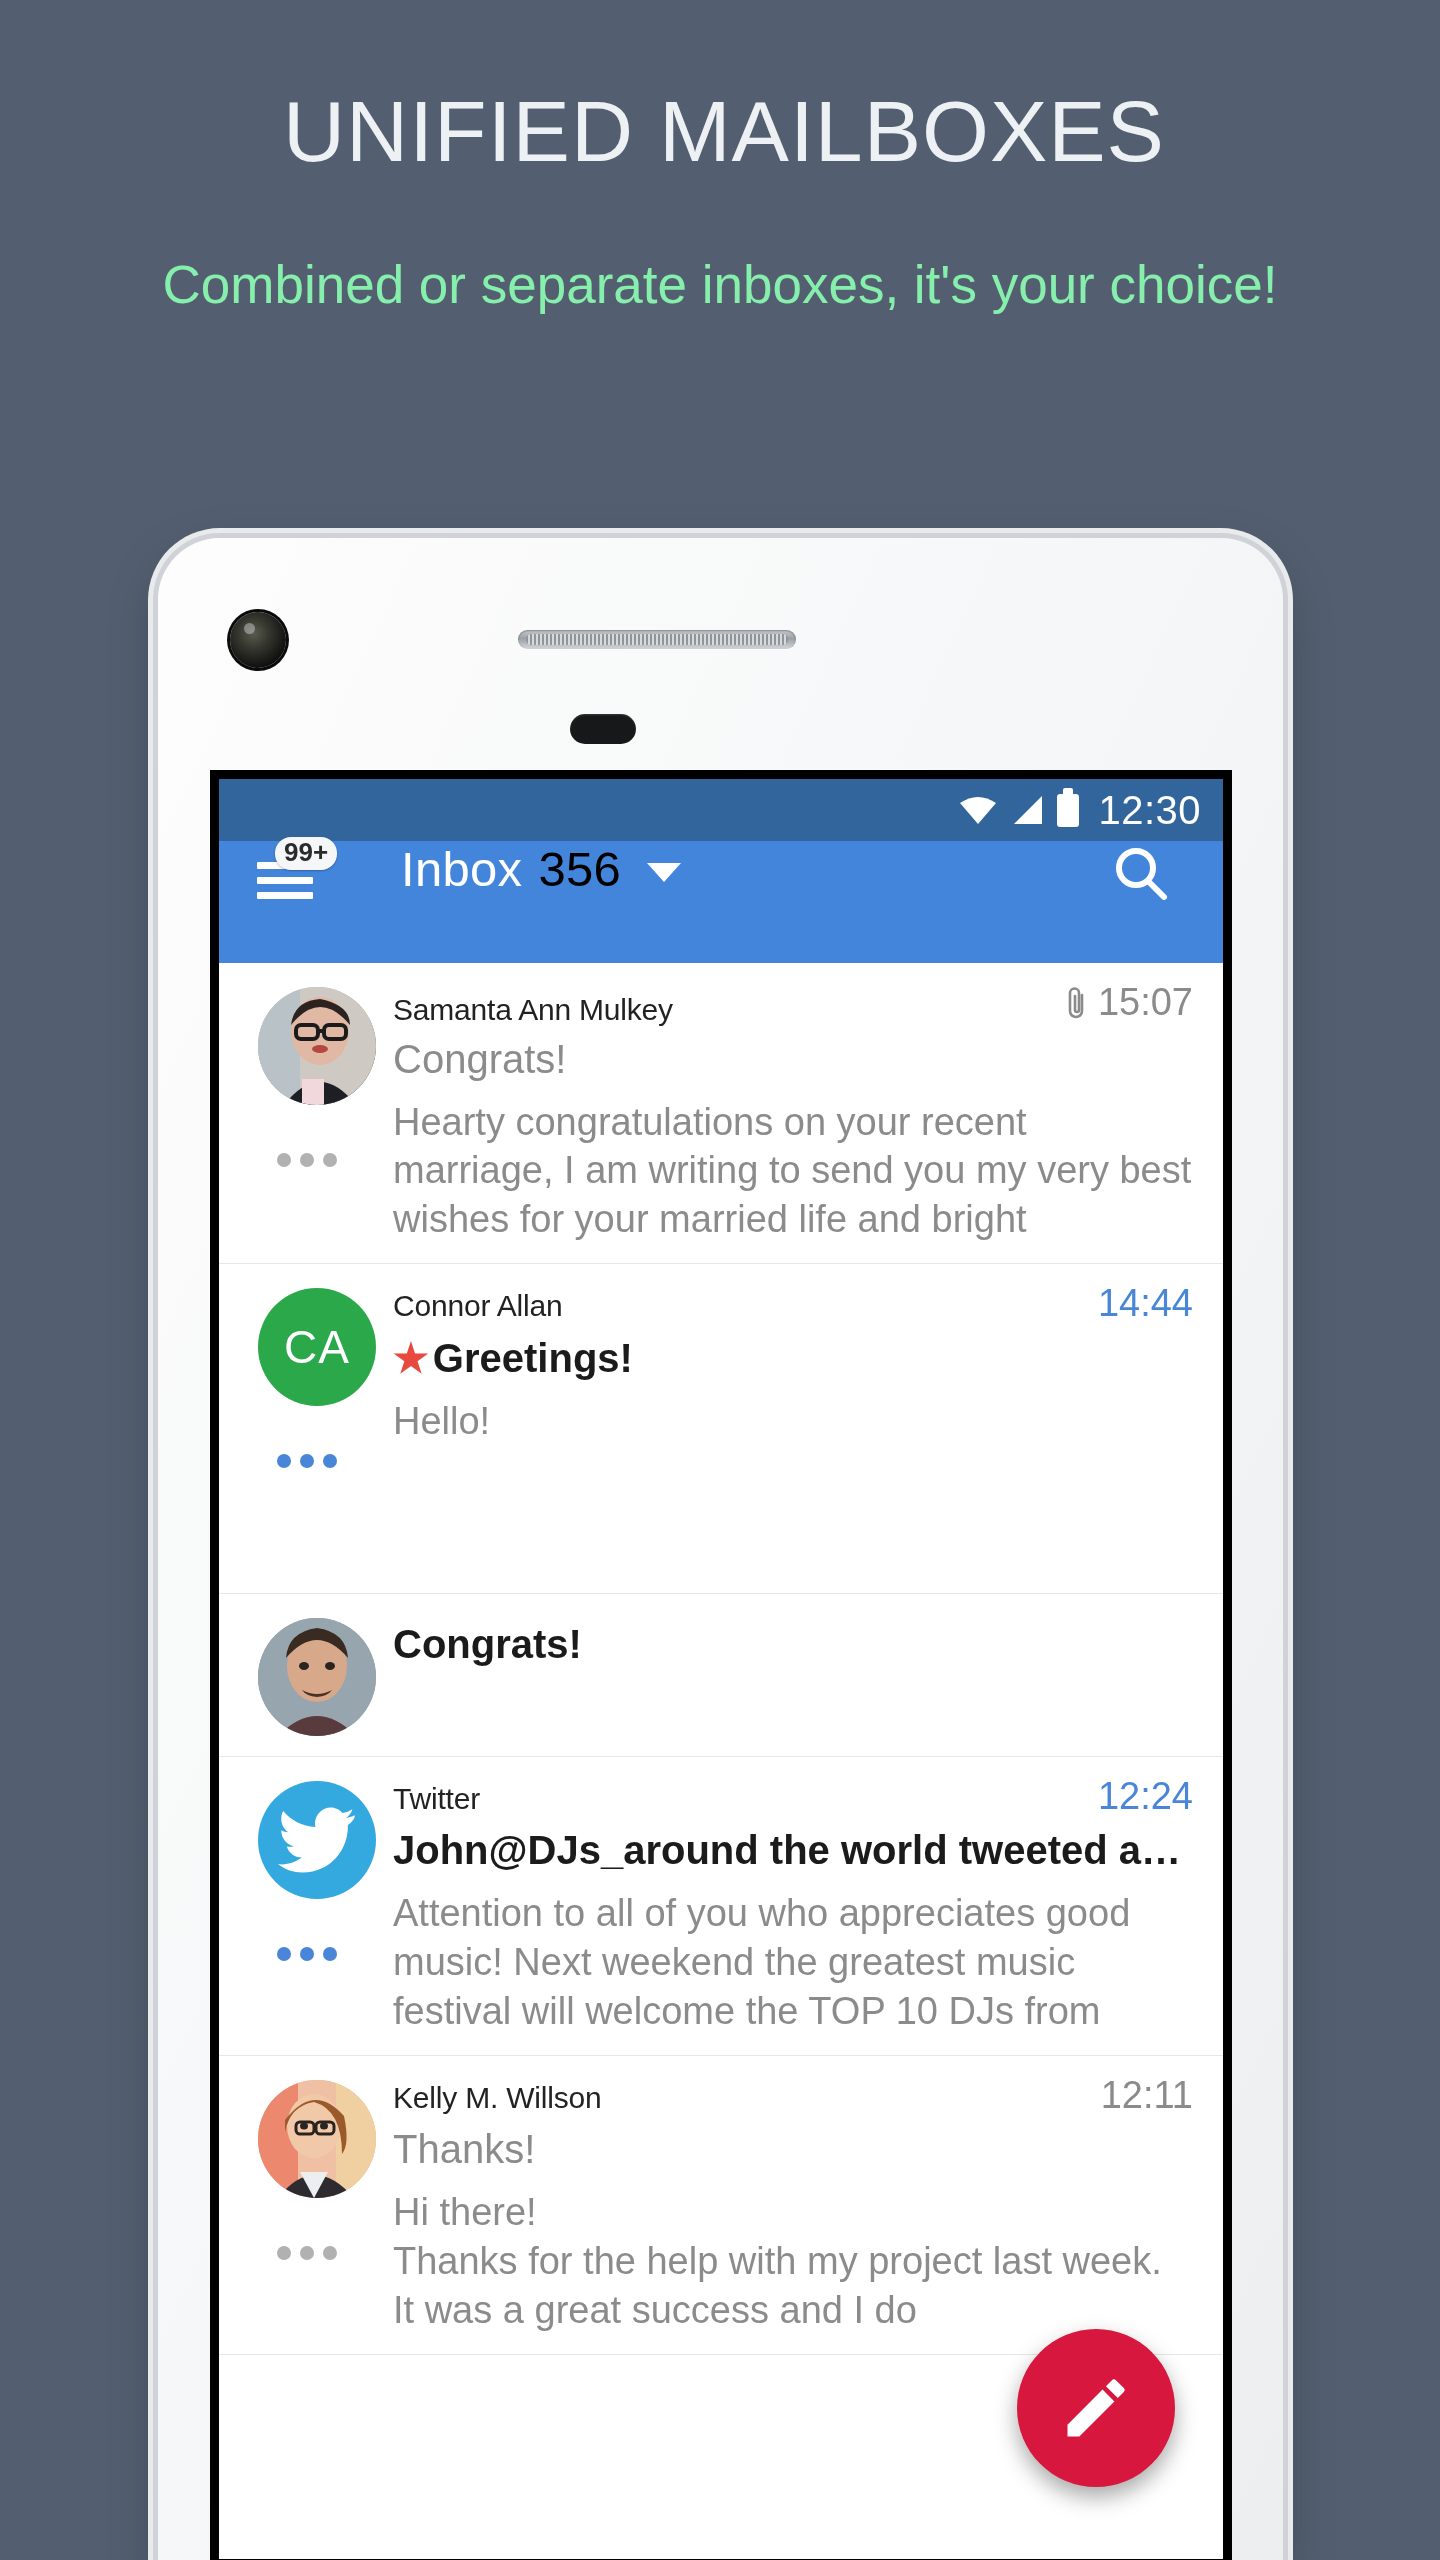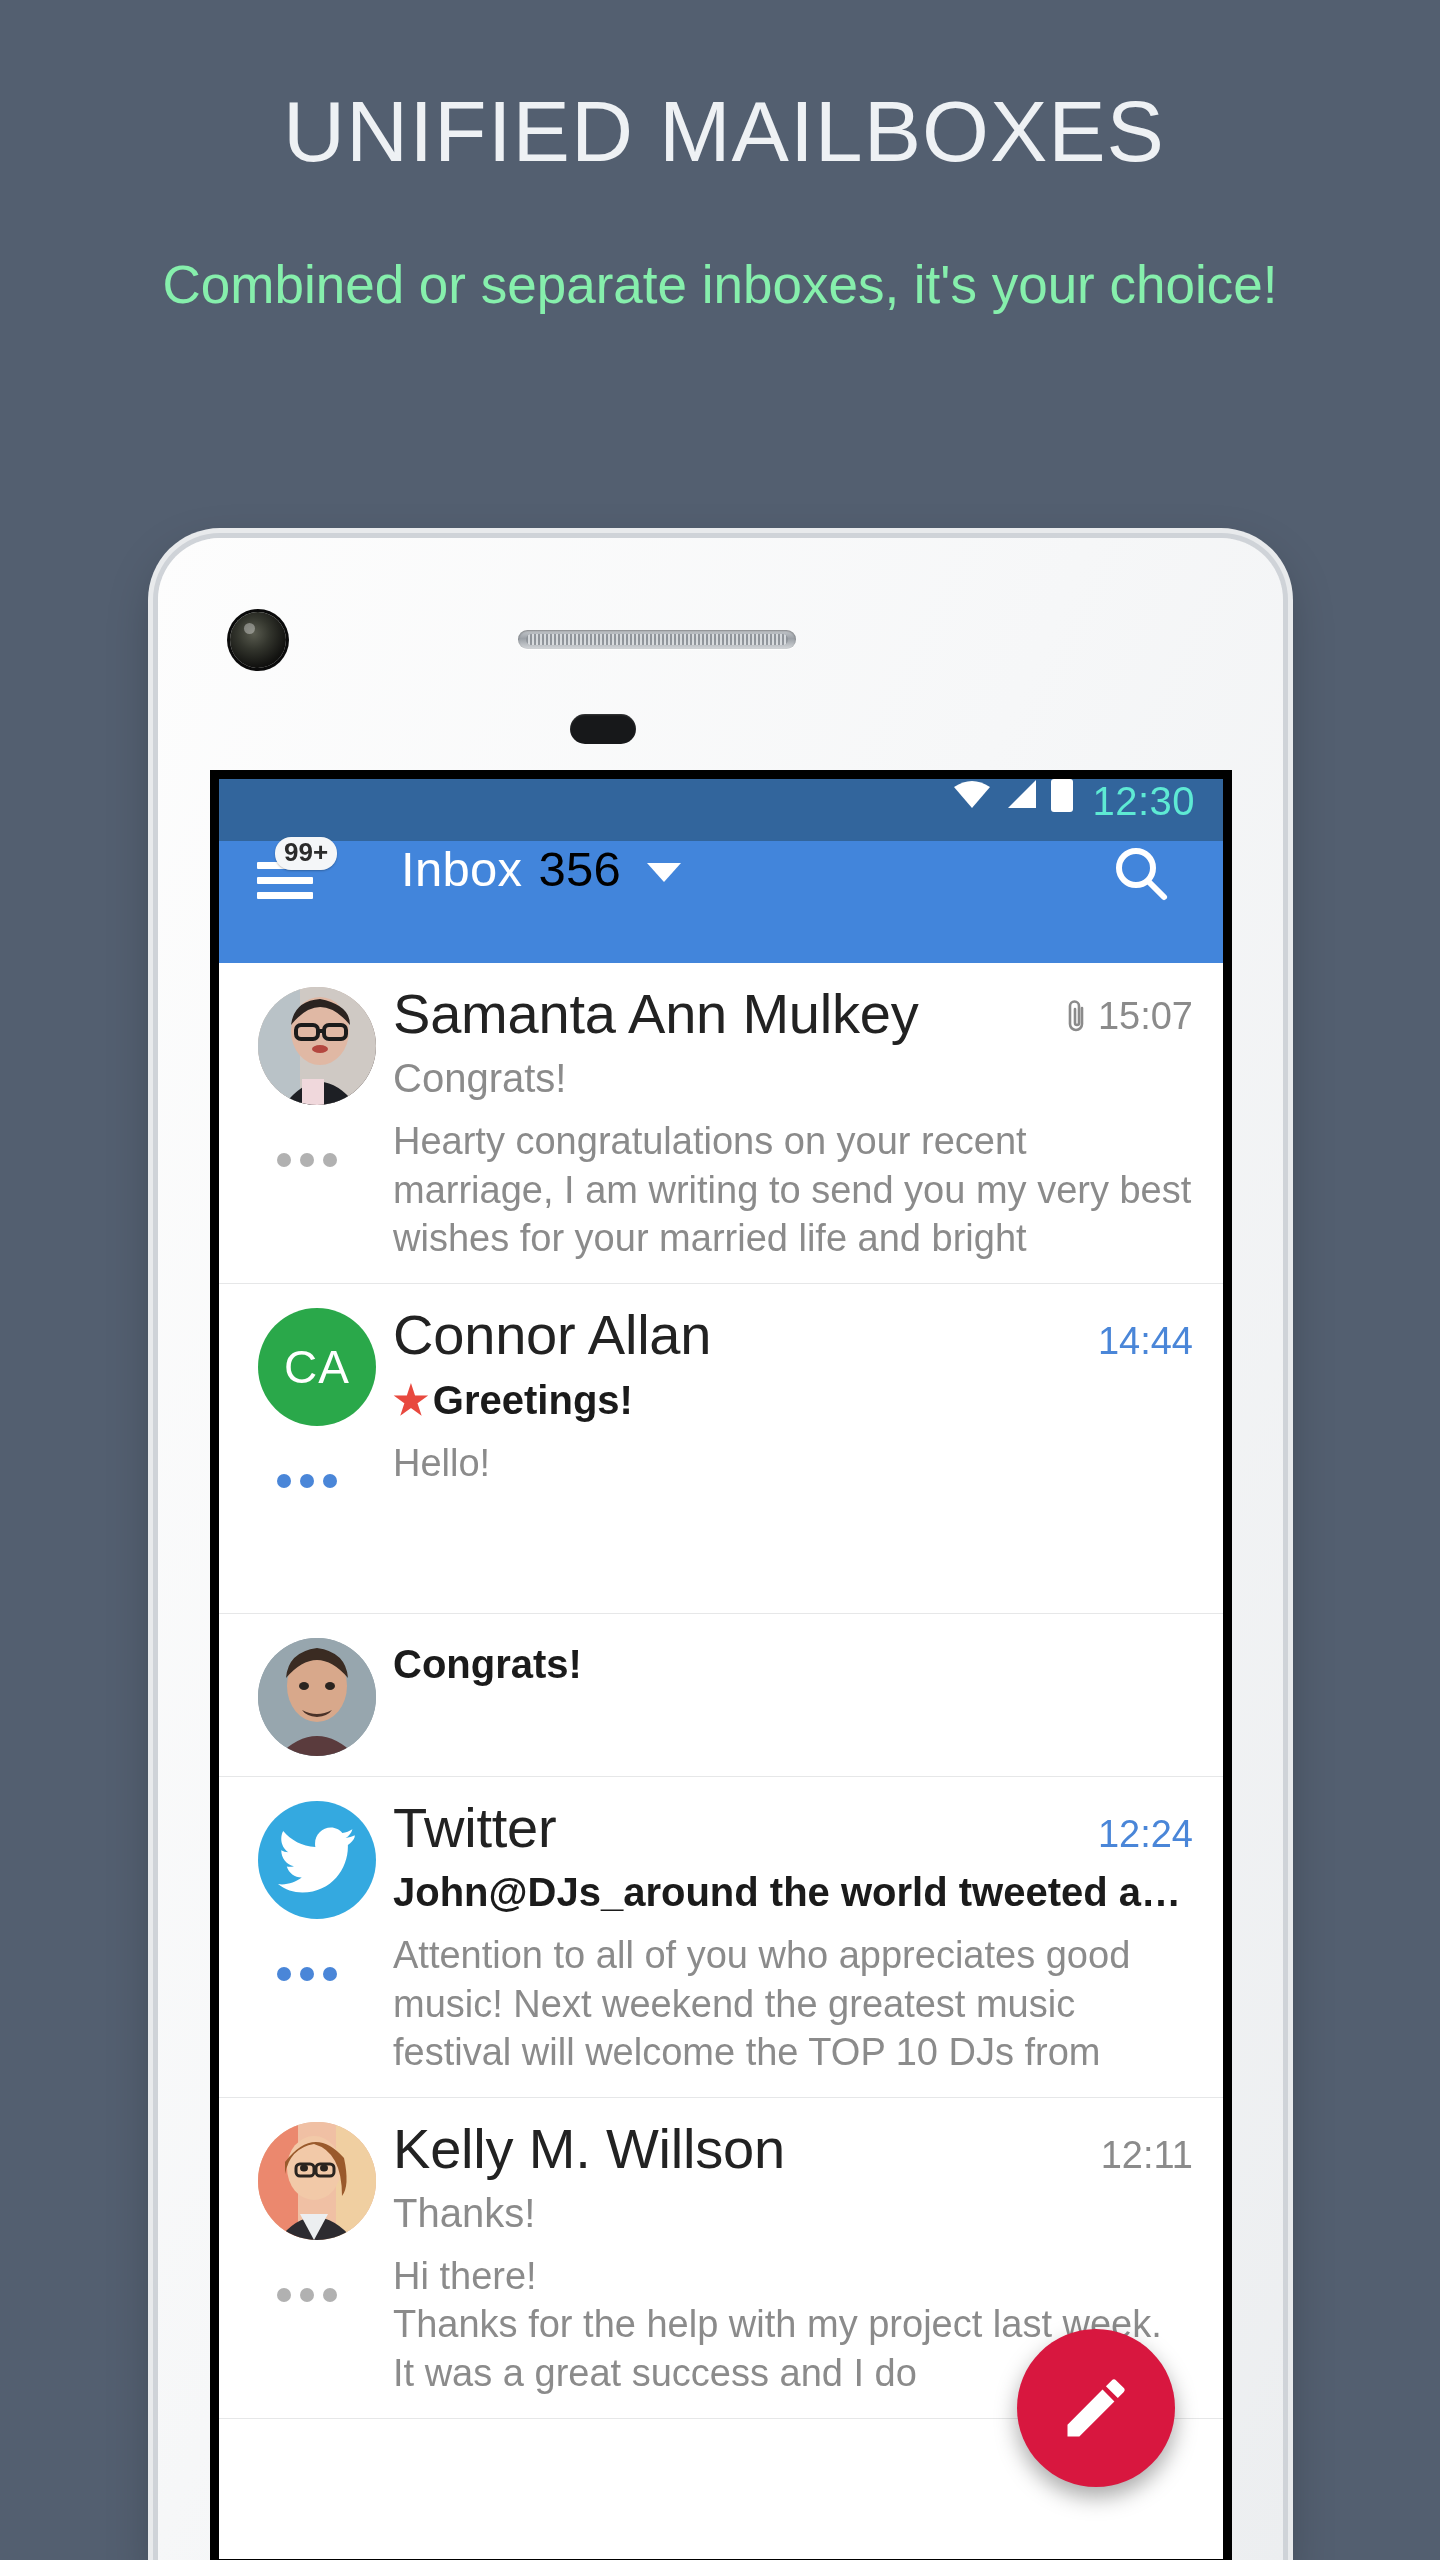--- a/index.html
+++ b/index.html
@@ -79,23 +79,23 @@
     width:1022px; height:1798px;
     background:#fff;
     border:9px solid #000;
     overflow:hidden;
   }
   .screen-content { position:absolute; inset:0; background:#fff; overflow:hidden; }
 
   
   .statusbar {
     height:62px; background:#32659c;
-    display:flex; align-items:flex-start; justify-content:flex-end;
-    padding-right:28px; gap:13px;
-    color:#5eead4;
+    display:flex; align-items:center; justify-content:flex-end;
+    padding-right:22px; gap:13px;
+    color:#ffffff;
   }
   .ic-wifi{ width:38px; height:30px; position:relative; }
   .ic-wifi svg{ display:block; }
   .ic-signal{ width:34px; height:30px; }
   .ic-batt{
     width:22px; height:33px; background:#fff; border-radius:3px; position:relative;
   }
   .ic-batt::before{
     content:""; position:absolute; top:-6px; left:6px; width:10px; height:6px;
     background:#fff; border-radius:2px 2px 0 0;
@@ -148,21 +148,21 @@
     display:flex; align-items:center; justify-content:center;
   }
   .av-initials{ color:#fff; font-size:46px; font-weight:400; letter-spacing:1px; }
   .dots{ position:absolute; left:36px; top:172px; display:flex; gap:9px; }
   .dots span{ width:14px; height:14px; border-radius:50%; background:#b1b1b1; display:block; }
   .dots.unread span{ background:#4a86d8; }
 
   .body{ flex:1; min-width:0; padding-right:6px; }
   .line1{ display:flex; align-items:baseline; }
   .sender{
-    font-size:56px; color:#222; font-weight:400; letter-spacing:-.2px;
+    font-size:30px; color:#222; font-weight:400; letter-spacing:-.2px;
     white-space:nowrap; overflow:hidden; text-overflow:ellipsis;
   }
   .meta{ margin-left:auto; display:flex; align-items:center; gap:8px; flex:0 0 auto; padding-left:14px; }
   .clip{ width:26px; height:34px; }
   .time{ font-size:38px; color:#8b8b8b; }
   .time.unread{ color:#4a86d8; }
   .subject{
     font-size:40px; color:#8b8b8b; margin-top:10px;
     white-space:nowrap; overflow:hidden; text-overflow:ellipsis;
   }

